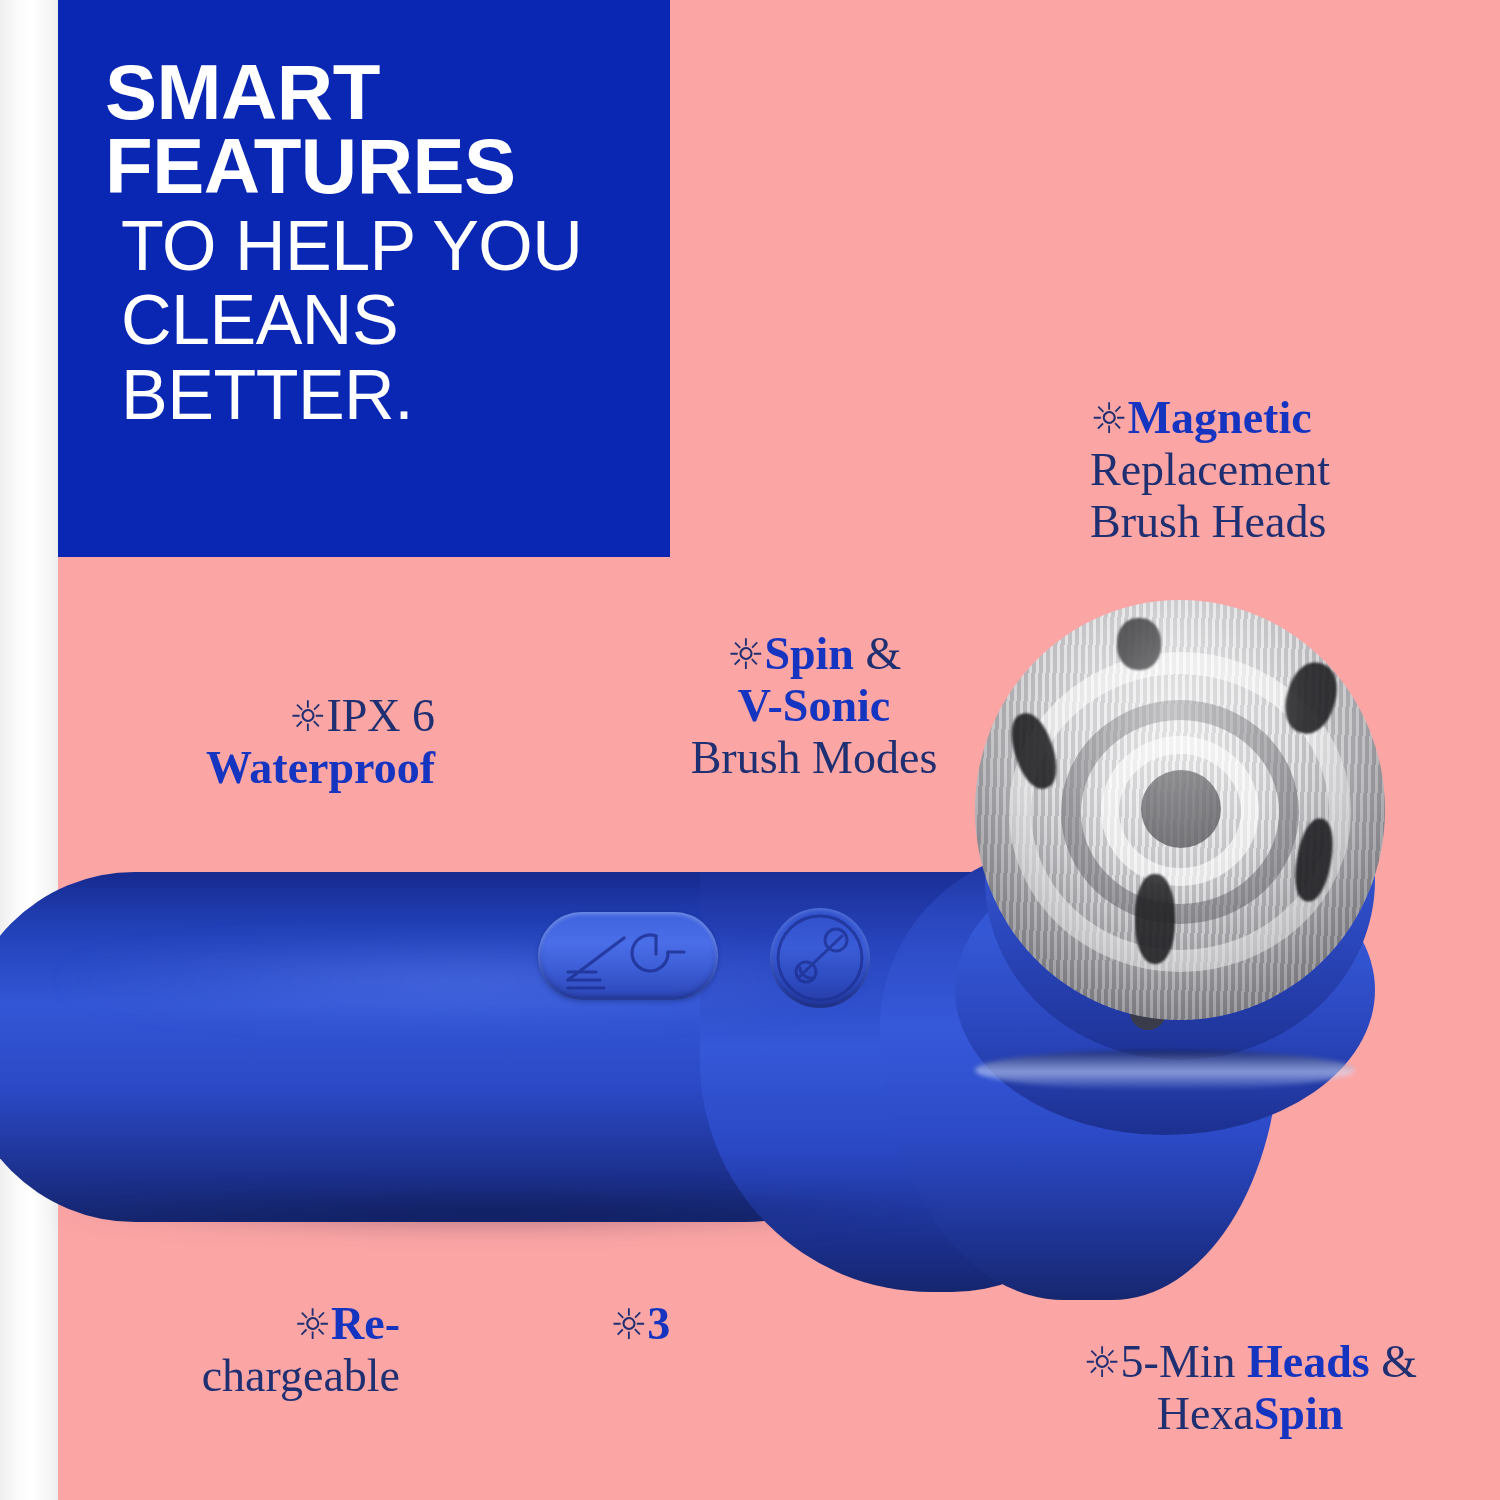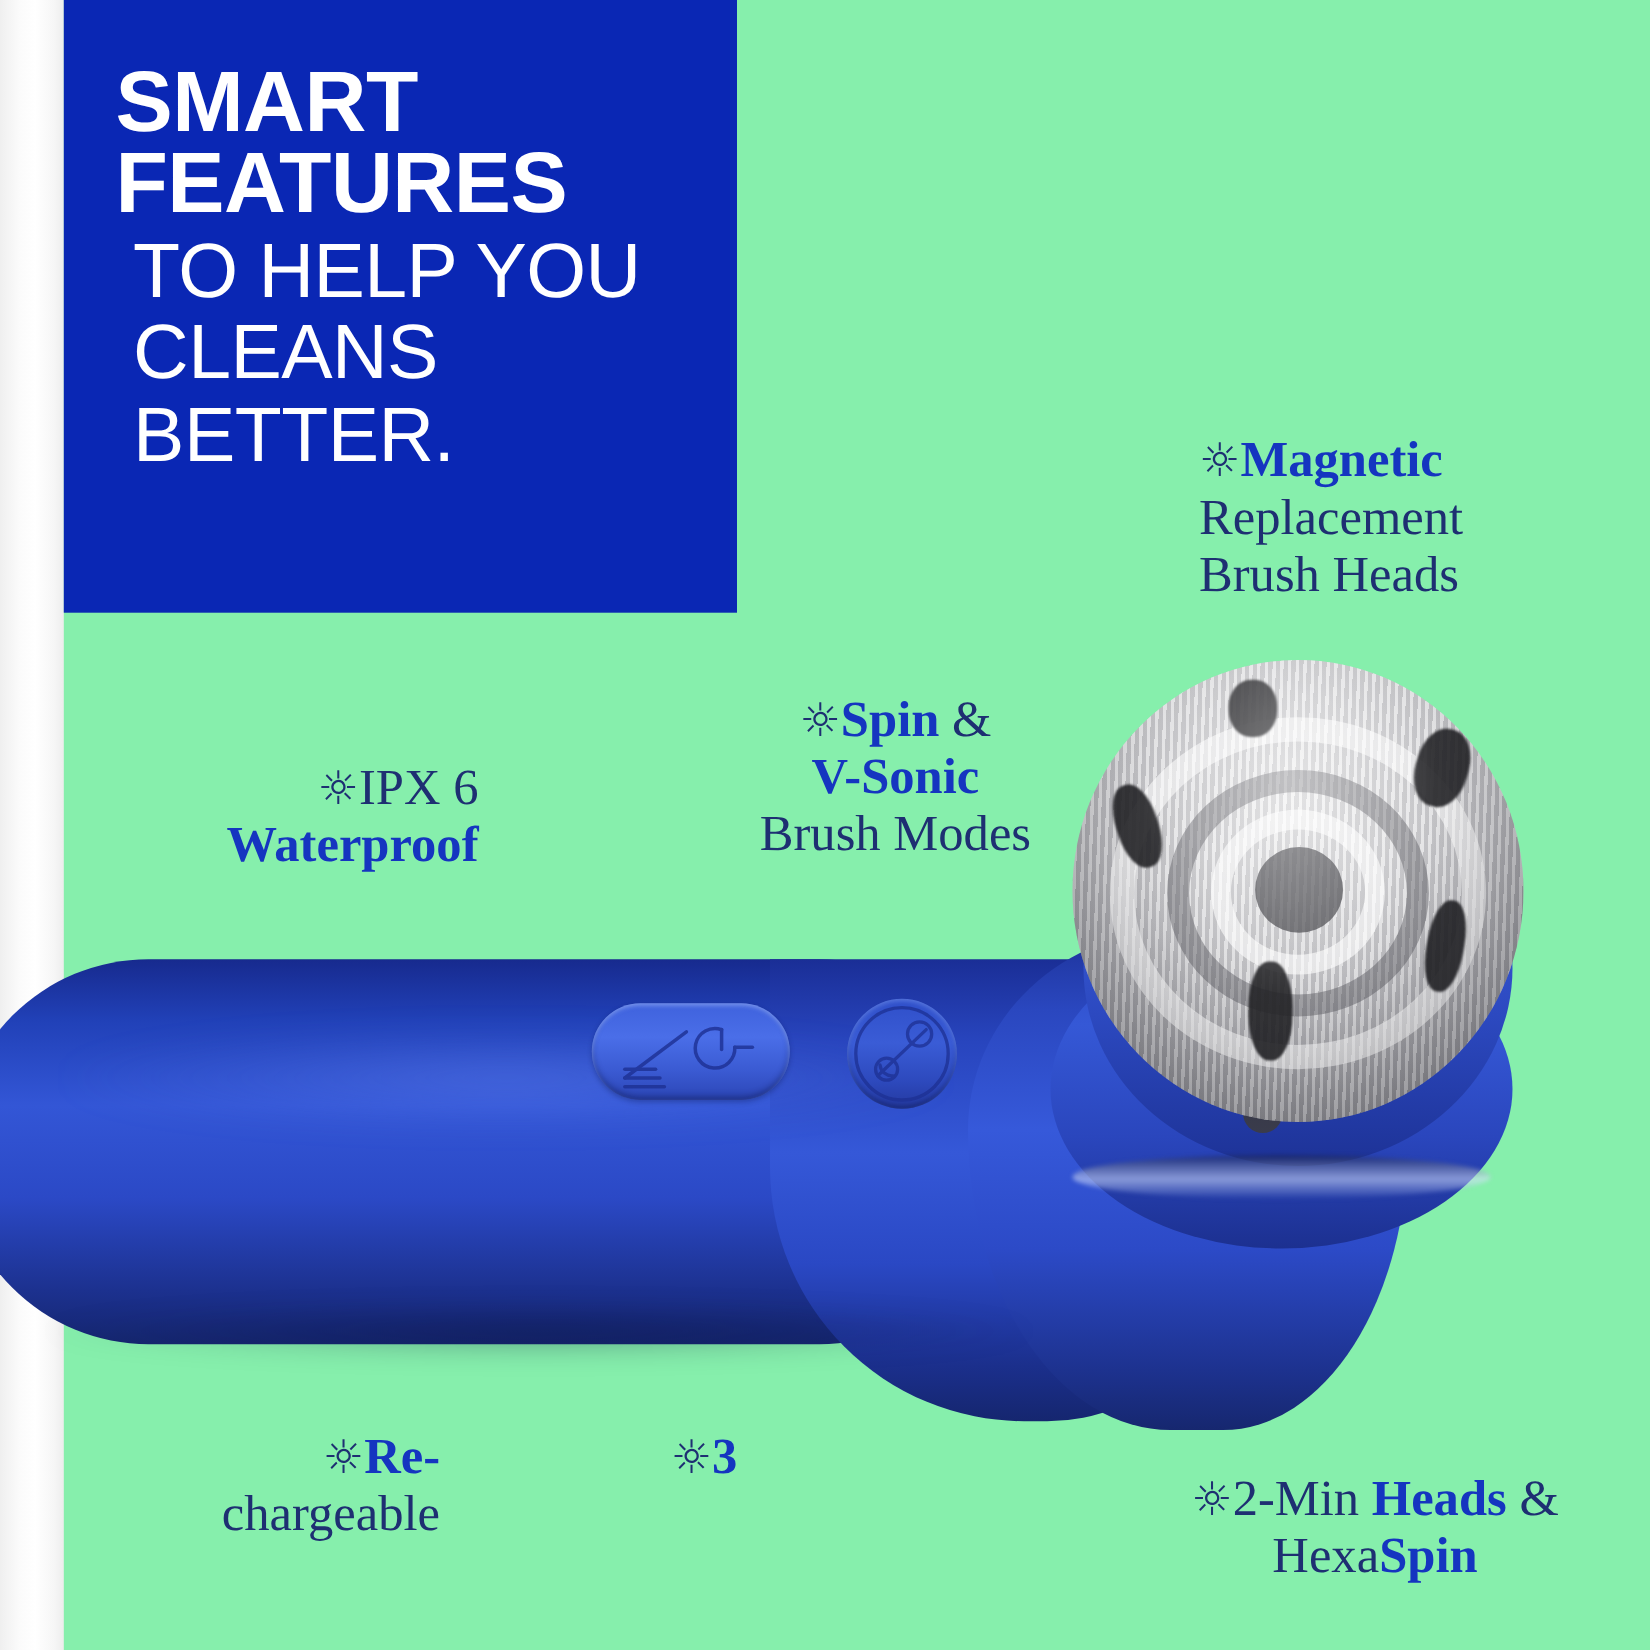--- a/index.html
+++ b/index.html
@@ -4,21 +4,21 @@
 <style>
   html, body {
     margin: 0;
     padding: 0;
     background: #ffffff;
   }
   #stage {
     position: relative;
     width: 1500px;
     height: 1500px;
-    background: #86efac;
+    background: #fca5a5;
     overflow: hidden;
     font-family: "Liberation Serif", "DejaVu Serif", serif;
   }
 
   
   .left-strip {
     position: absolute;
     left: 0; top: 0;
     width: 58px; height: 1500px;
     background: linear-gradient(to right, #efefef 0%, #fbfbfb 30%, #ffffff 55%, #f6f6f6 85%, #ededed 100%);
@@ -373,17 +373,17 @@
   <div class="callout" id="c-recharge">
     <div><span class="sun">☼</span><b>Re-</b></div>
     <div>chargeable</div>
   </div>
 
   <div class="callout" id="c-intensity">
     <div><span class="sun">☼</span><b>3</b></div>
   </div>
 
   <div class="callout" id="c-timer">
-    <div><span class="sun">☼</span><span>2-Min </span><b>Heads</b><span> &amp;</span></div>
+    <div><span class="sun">☼</span><span>5-Min </span><b>Heads</b><span> &amp;</span></div>
     <div><span>Hexa</span><b>Spin</b></div>
   </div>
 
 </div>
 
 </body></html>

